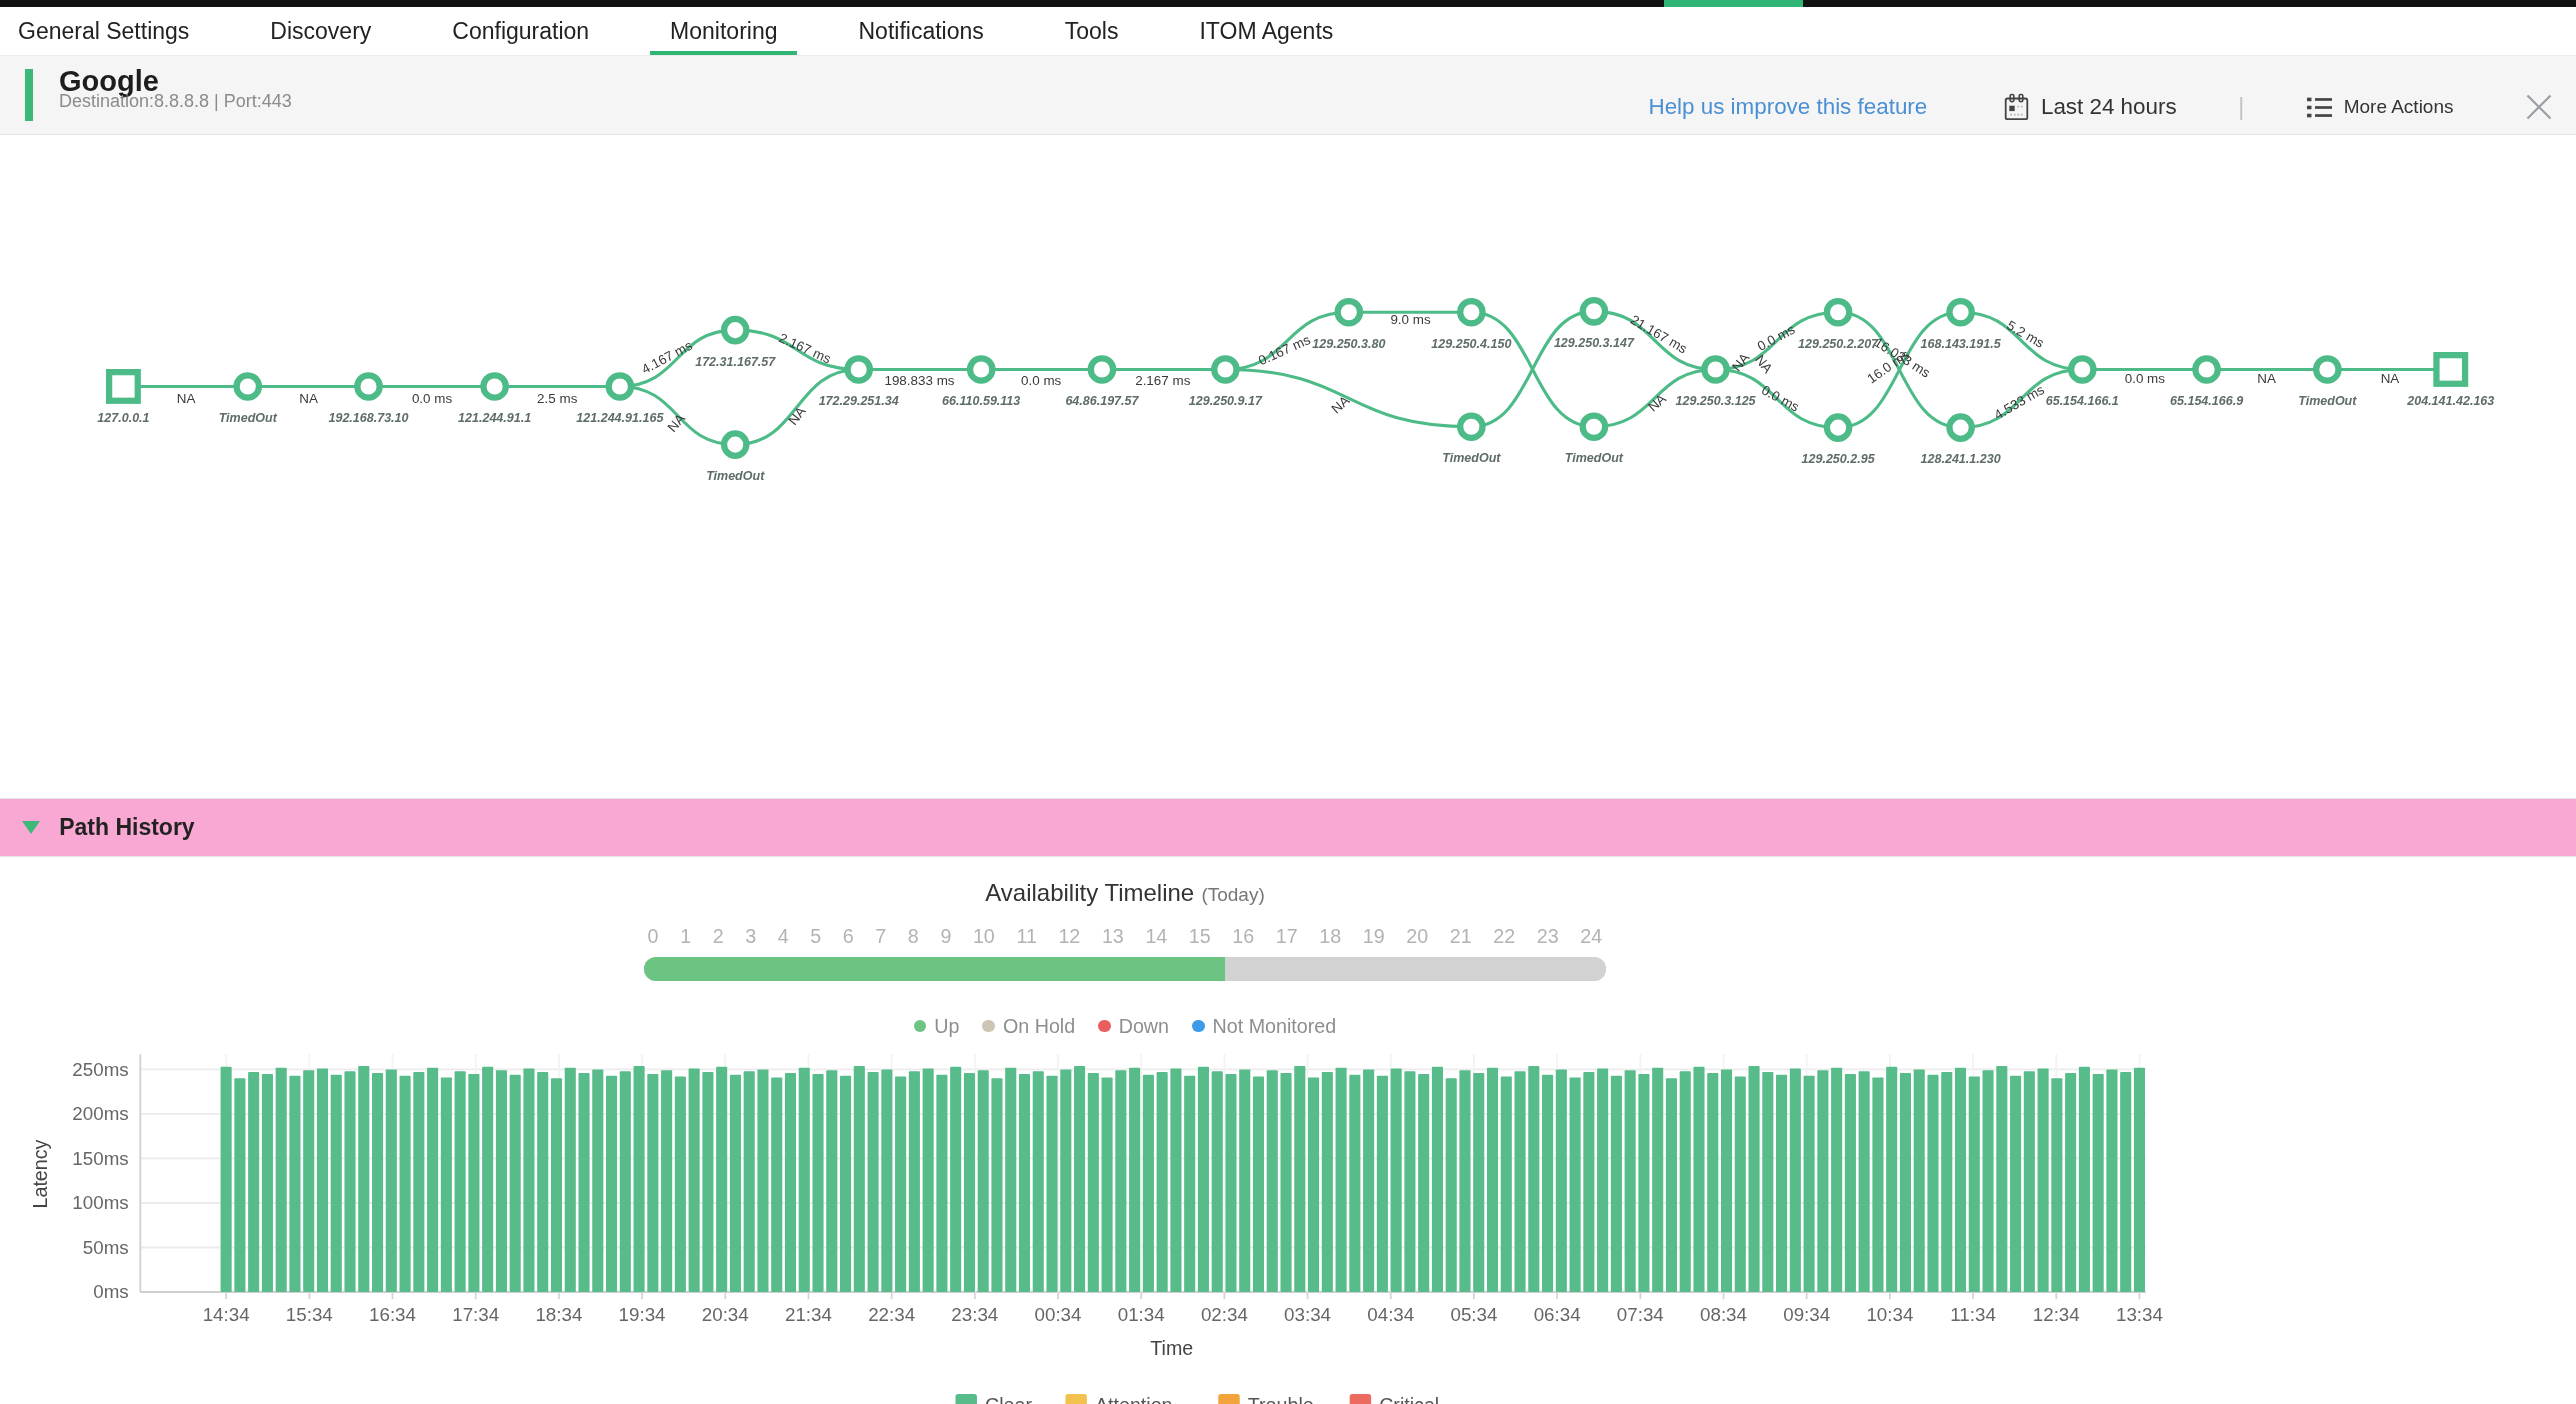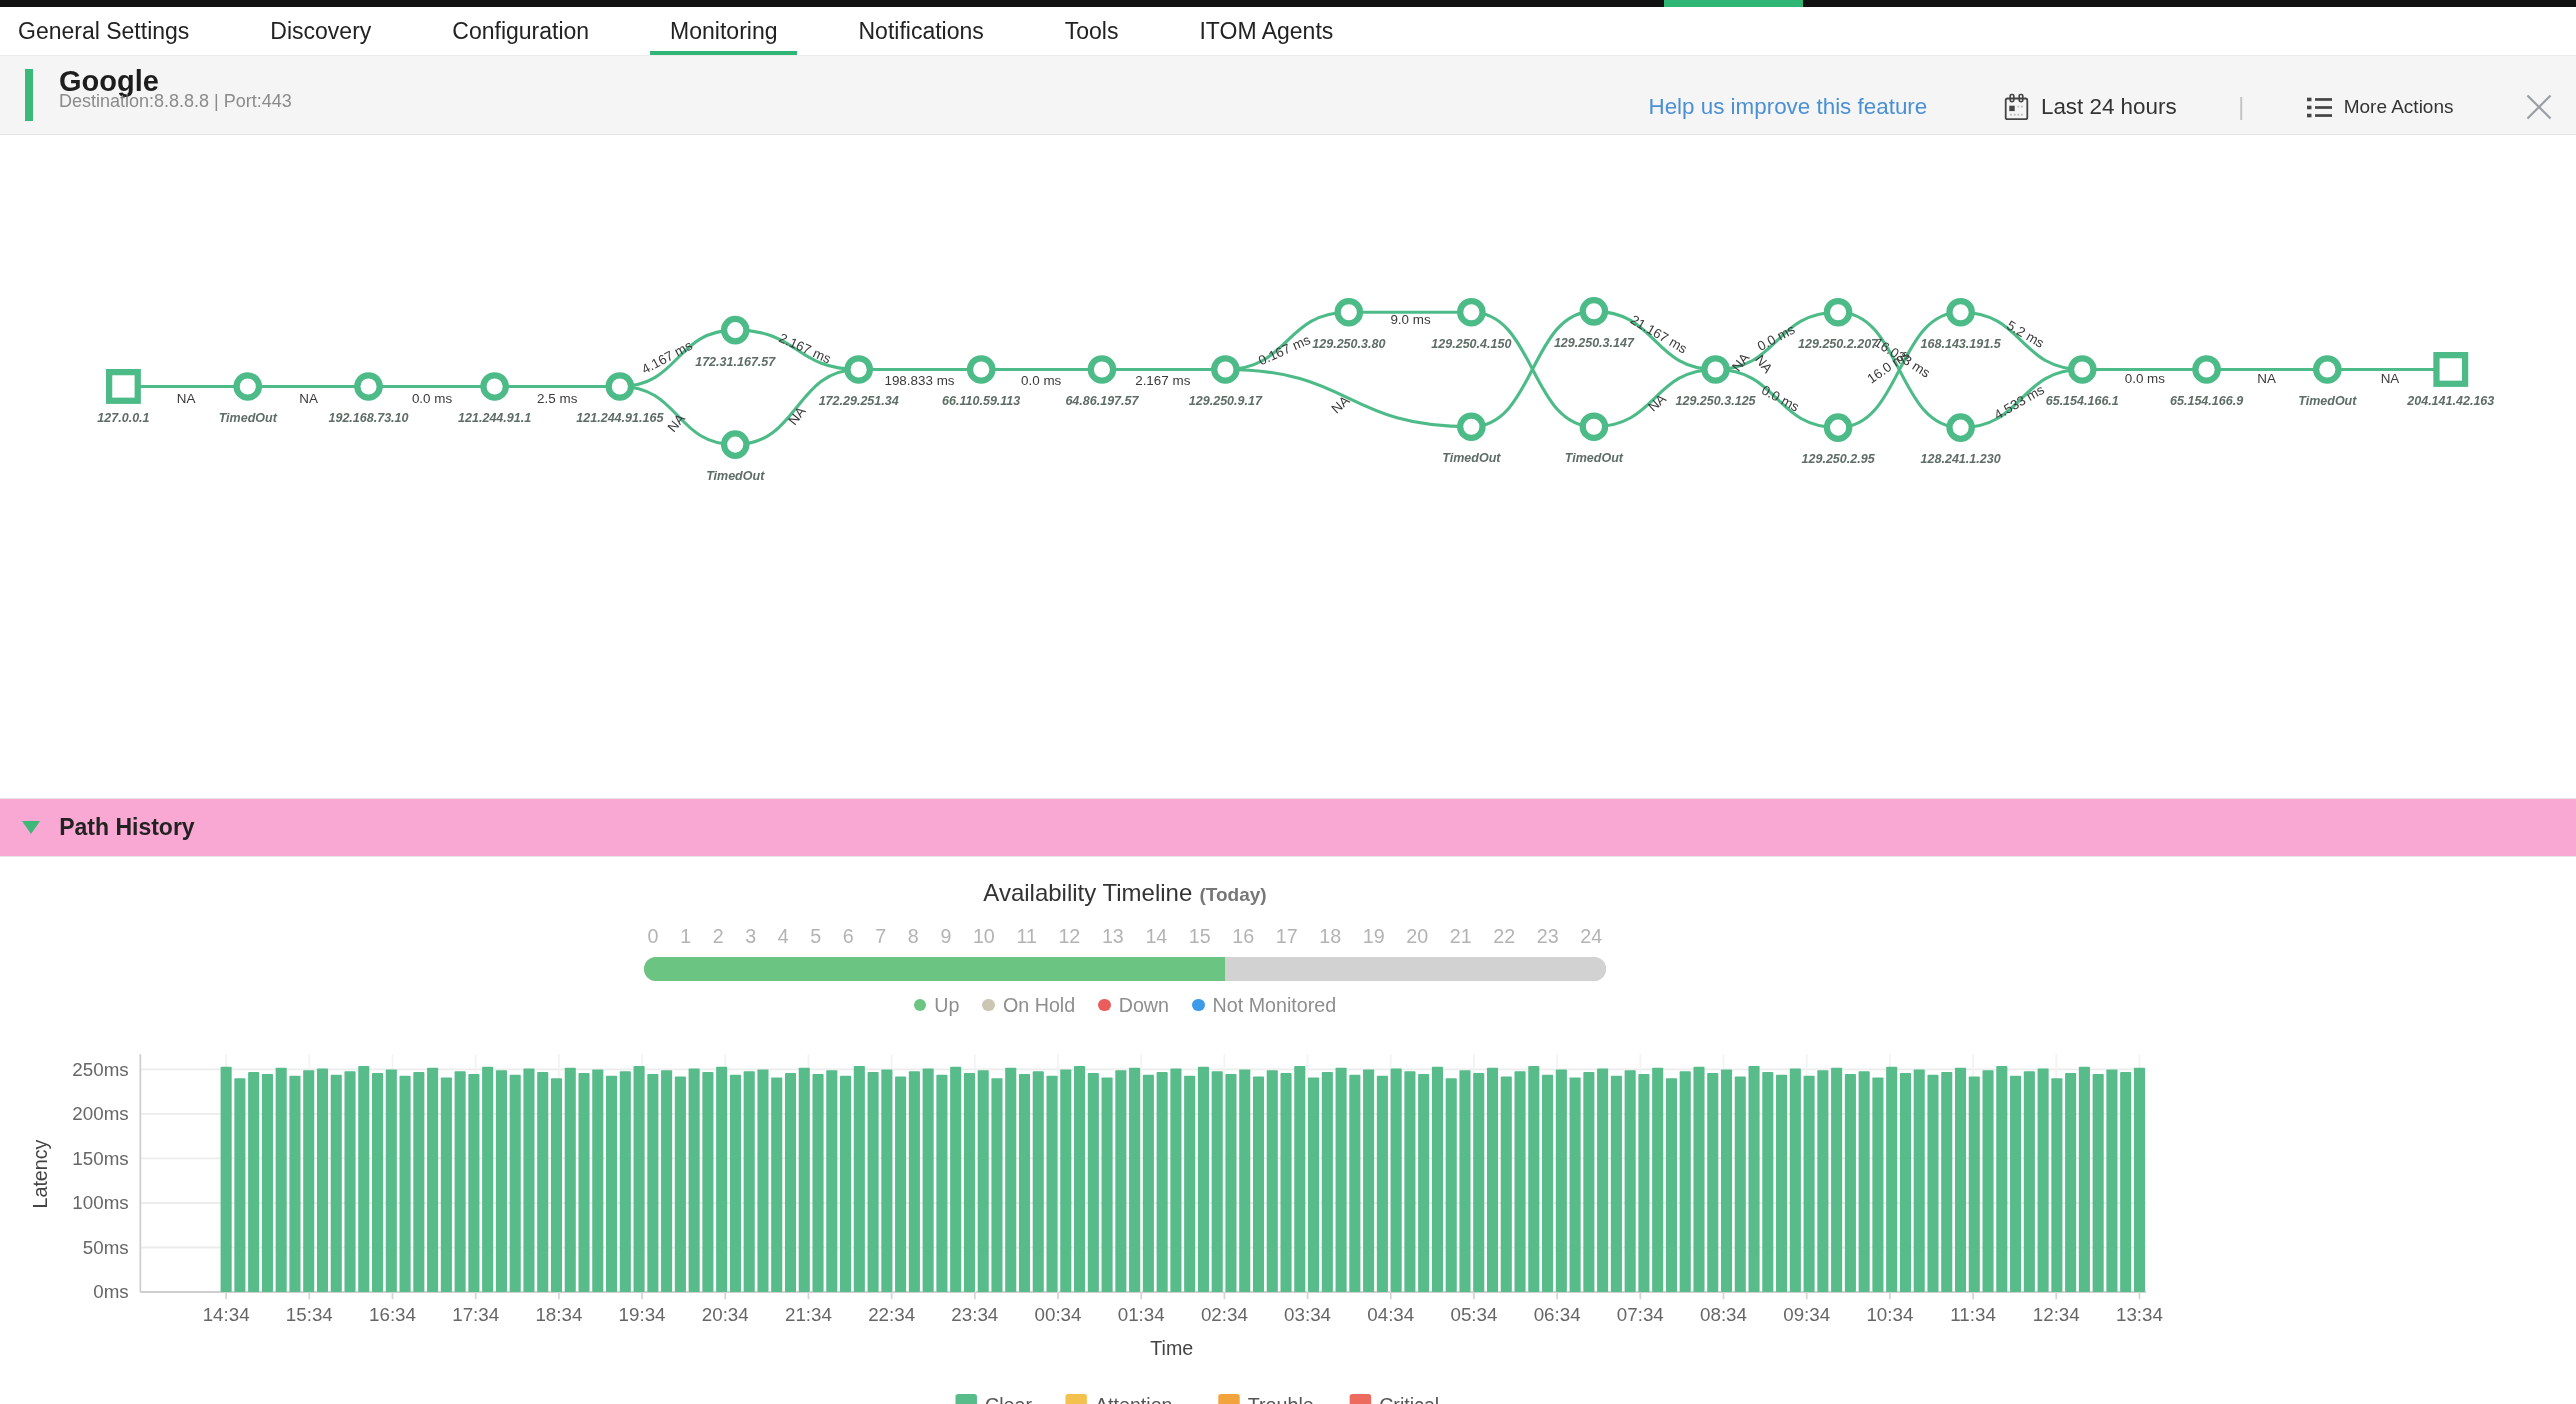--- a/index.html
+++ b/index.html
@@ -32,25 +32,25 @@
   .node-label{font:italic 700 14px "Liberation Sans",sans-serif;fill:#5E6D65;text-anchor:middle;}
   .edge-label{font:400 15px "Liberation Sans",sans-serif;fill:#3a3a3a;text-anchor:middle;}
   
   .ph-bar{display:flex;align-items:center;height:57px;background:#f9a8d4;border-top:0.9px solid #e5e5e5;border-bottom:0.9px solid #e5e5e5;}
   .ph-tri{width:0;height:0;border-left:9.8px solid transparent;border-right:9.8px solid transparent;border-top:13.4px solid #3CB878;margin-left:21.5px;cursor:pointer;}
   .ph-title{margin-left:19.7px;font-size:23px;font-weight:700;color:#222;}
   
   .panel{position:relative;height:553px;background:#fff;}
   .timeline{position:absolute;left:644px;top:21.5px;width:962px;}
   .tl-title{text-align:center;font-size:24px;color:#333;font-weight:500;}
-  .tl-title .today{font-size:19px;color:#777;font-weight:700;margin-left:7.2px;}
+  .tl-title .today{font-size:19px;color:#777;font-weight:400;margin-left:7.2px;}
   .tl-scale{display:flex;justify-content:space-between;margin-top:18px;padding:0 3.6px;color:#b3b3b3;font-size:19.7px;}
   .tl-bar{display:flex;margin-top:9px;height:24px;border-radius:12.5px;overflow:hidden;background:#d2d2d2;}
   .tl-bar .seg{height:100%;}
-  .tl-legend{display:flex;justify-content:center;gap:23px;margin-top:13px;align-items:center;}
+  .tl-legend{display:flex;justify-content:center;gap:23px;margin-top:34px;align-items:center;}
   .tl-leg-item{display:flex;align-items:center;gap:8px;font-size:19.7px;color:#8e8e8e;}
   .tl-dot{width:12.5px;height:12.5px;border-radius:50%;}
   .controls{position:absolute;left:2363px;top:32px;}
   .cb-row{display:flex;align-items:center;margin-bottom:22.4px;cursor:pointer;}
   .cb-box{width:34px;height:34px;background:#f3f3f3;border:0.9px solid #ddd;border-radius:2.7px;
           display:flex;align-items:center;justify-content:center;font-size:25px;font-weight:700;color:#3CB878;}
   .cb-label{margin-left:23px;font-size:22.4px;color:#333;}
   .chart-wrap{position:absolute;left:0;top:191px;width:2576px;height:362px;}
   .ytick{font:400 21px "Liberation Sans",sans-serif;fill:#666;text-anchor:end;}
   .xtick{font:400 21px "Liberation Sans",sans-serif;fill:#666;text-anchor:middle;}

